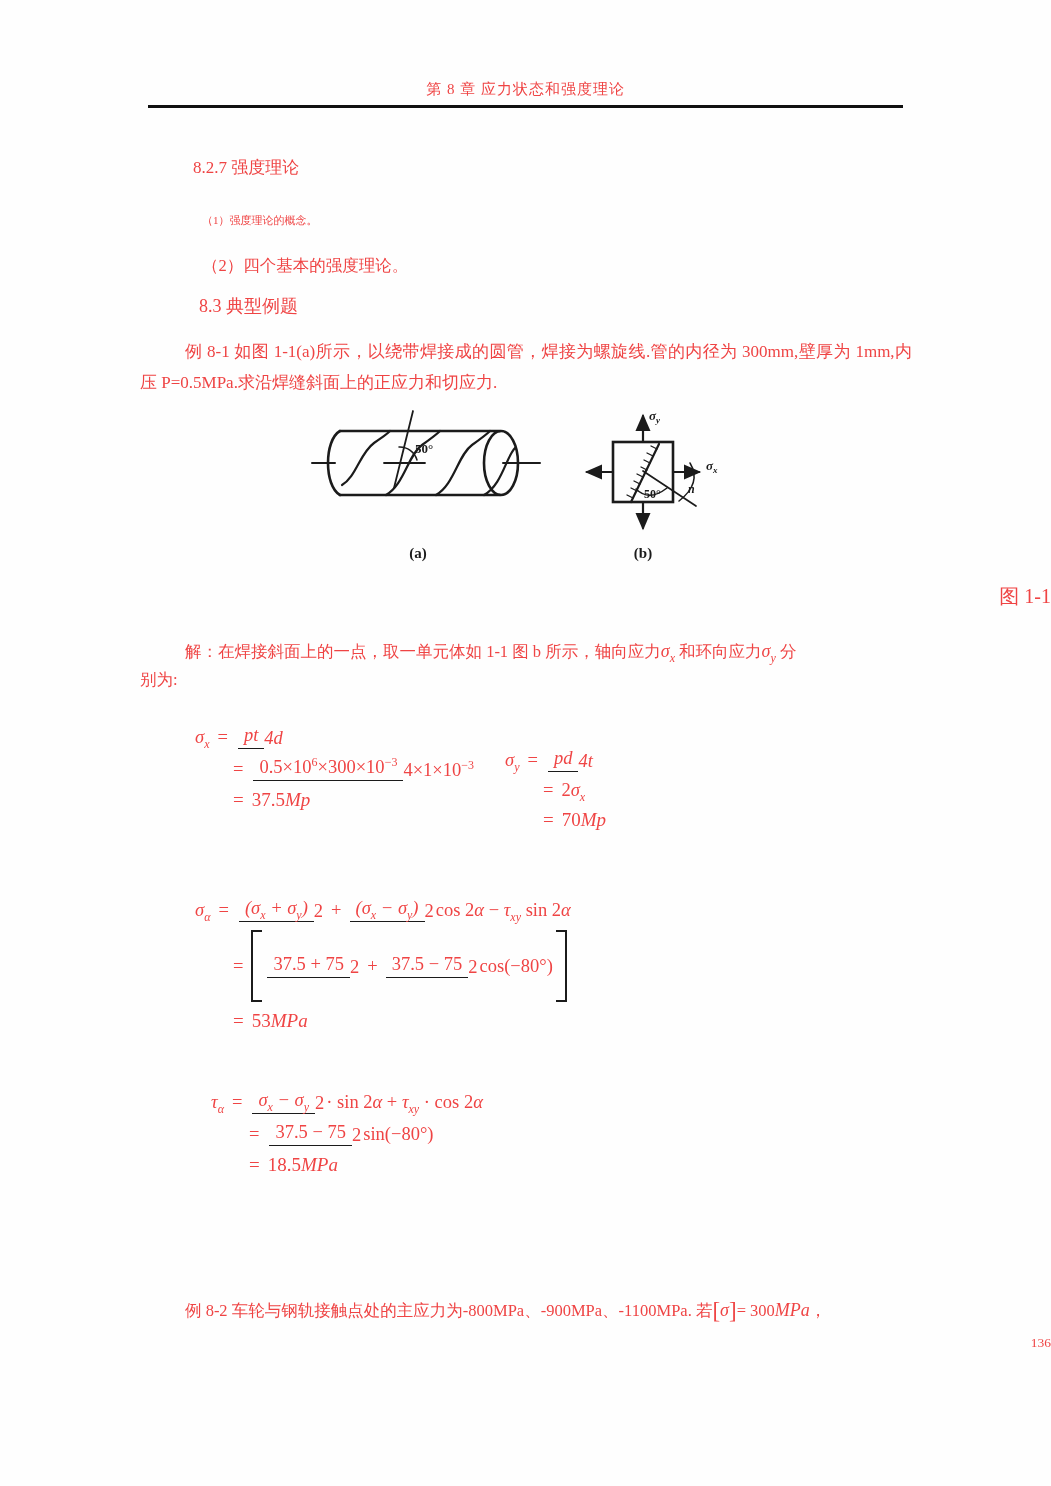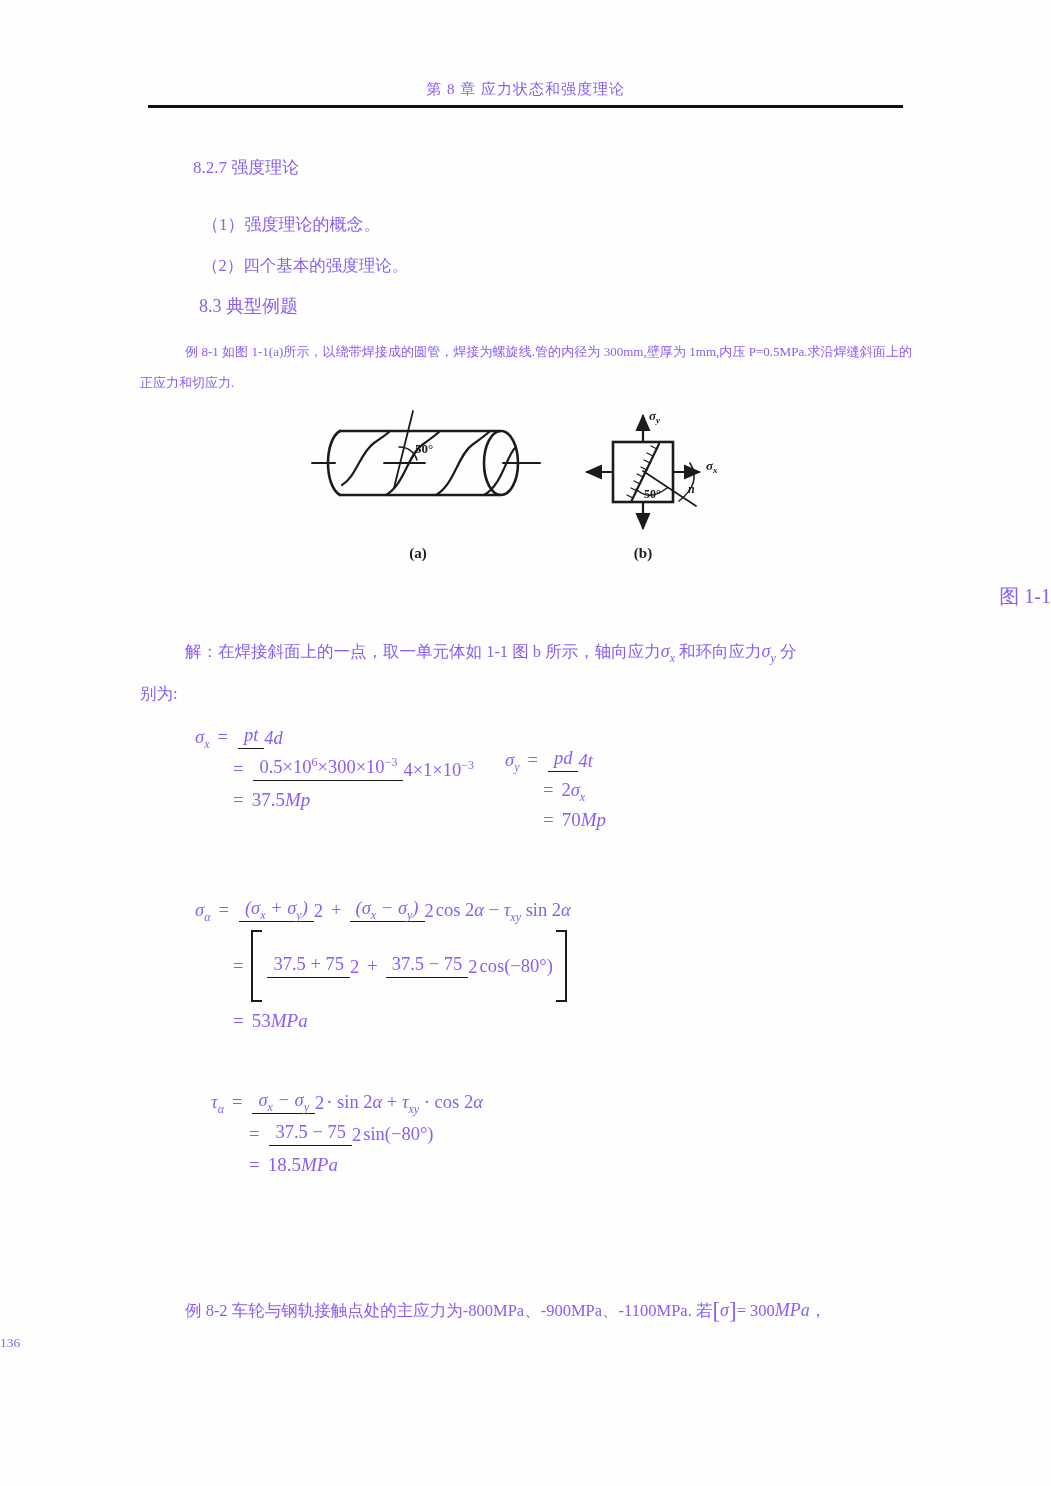--- a/index.html
+++ b/index.html
@@ -1,35 +1,35 @@
 <!DOCTYPE html>
 <html><head>
 <meta charset="utf-8">
 <style>
   html,body { margin:0; padding:0; background:#ffffff; }
   .page {
     position:relative; width:1051px; height:1486px; background:#fefefe;
-    font-family:"Liberation Serif","DejaVu Serif",serif; color:#8b5cf6;
+    font-family:"Liberation Serif","DejaVu Serif",serif; color:#ef4444;
     overflow:hidden;
   }
   .abs { position:absolute; }
   .header-title { top:80px; left:0; width:100%; text-align:center; font-size:15px; letter-spacing:1px; }
   .header-rule { top:105px; left:148px; width:755px; height:3px; background:#101010; }
   .h827 { top:156px; left:193px; font-size:17px; }
-  .item1 { top:213px; left:202px; font-size:17px; }
+  .item1 { top:213px; left:202px; font-size:11px; }
   .item2 { top:255px; left:202px; font-size:16.5px; }
   .h83  { top:294px; left:199px; font-size:18px; }
-  .para-ex1 { top:336px; left:140px; width:772px; font-size:13px; line-height:31px; text-indent:45px; text-align:justify; }
+  .para-ex1 { top:336px; left:140px; width:772px; font-size:17px; line-height:31px; text-indent:45px; text-align:justify; }
   .fig-svg { top:403px; left:300px; }
   .fig-caption { top:583px; left:0; width:100%; text-align:right; font-size:20px; }
   .para-sol { top:641px; left:140px; width:780px; font-size:16.5px; }
   .sol-line1 { text-indent:45px; }
-  .sol-line2 { margin-top:20px; }
+  .sol-line2 { margin-top:6px; }
   .para-ex2 { top:1298px; left:140px; width:790px; font-size:16.5px; text-indent:45px; }
-  .page-num { top:1335px; left:0; width:100%; text-align:left; font-size:13.5px; }
+  .page-num { top:1335px; left:0; width:100%; text-align:right; font-size:13.5px; }
 
   
   .math { position:absolute; font-size:18.5px; }
   .math-sx { top:725px; left:195px; }
   .math-sy { top:748px; left:505px; }
   .math-sa { top:898px; left:195px; }
   .math-ta { top:1090px; left:195px;margin-left:16px; }
   .mline { display:flex; align-items:center; margin-bottom:8px; white-space:pre; }
   .cont { margin-left:30px; }
   .mi, .it { font-style:italic; }

